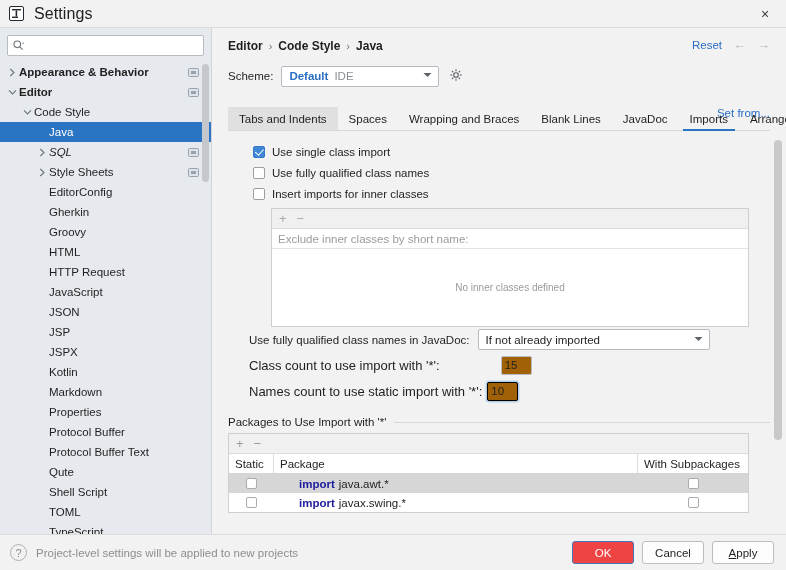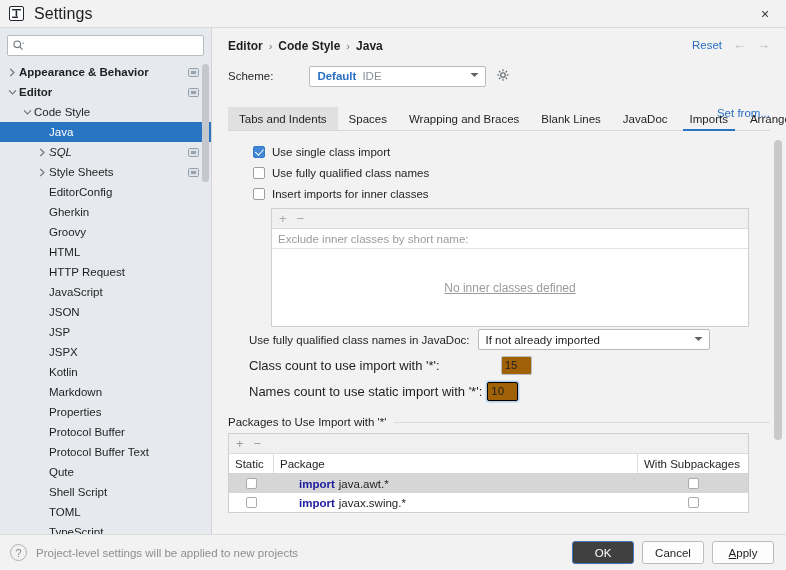--- a/index.html
+++ b/index.html
@@ -212,21 +212,21 @@
     padding: 0 6px 0 7px;
     box-sizing: border-box;
     position: relative;
   }
   .combo .arrow {
     margin-left: auto;
     color: #5c6166;
     font-size: 8px;
     line-height: 1;
   }
-  .scheme-combo { width: 177px; margin-left: 28px; }
+  .scheme-combo { width: 158px; }
   .scheme-val { color: #2a6fc4; font-weight: bold; font-size: 11.5px;}
   .scheme-sub { color: #8b9096; margin-left: 6px; font-size: 11.5px;}
   .gear-btn { margin-left: 10px; display:flex; align-items:center;}
 
   .setfrom {
     position: absolute;
     right: 16px;
     top: 79px;
   }
 
@@ -333,22 +333,21 @@
     display: flex;
     align-items: center;
     padding-left: 6px;
     color: #9b9b9b;
     font-size: 11.5px;
   }
   .panel-empty {
     height: 77px;
     display: flex; align-items: center; justify-content: center;
     color: #9b9b9b;
-    font-size: 12px;
-    text-decoration: underline;
+    font-size: 10px;
   }
 
   .field-row {
     display: flex;
     align-items: center;
     height: 25px;
     padding-left: 21px;
   }
   .field-label { font-size: 11.5px; color:#1f1f1f; }
   .javadoc-combo {
@@ -485,21 +484,21 @@
     border: 1px solid #bdbdbd;
     background: #fdfdfd;
     font-family: "Liberation Sans", sans-serif;
     font-size: 11.5px;
     color: #1f1f1f;
     display: flex; align-items: center; justify-content: center;
     padding: 0 10px;
     box-sizing: border-box;
   }
   .btn.primary {
-    background: #404040;
+    background: #ef4444;
     border-color: #4276ba;
     color: #ffffff;
   }
   .btn u { text-decoration: underline; }
 </style>
 </head>
 <body>
 
 <div id="app">
 

